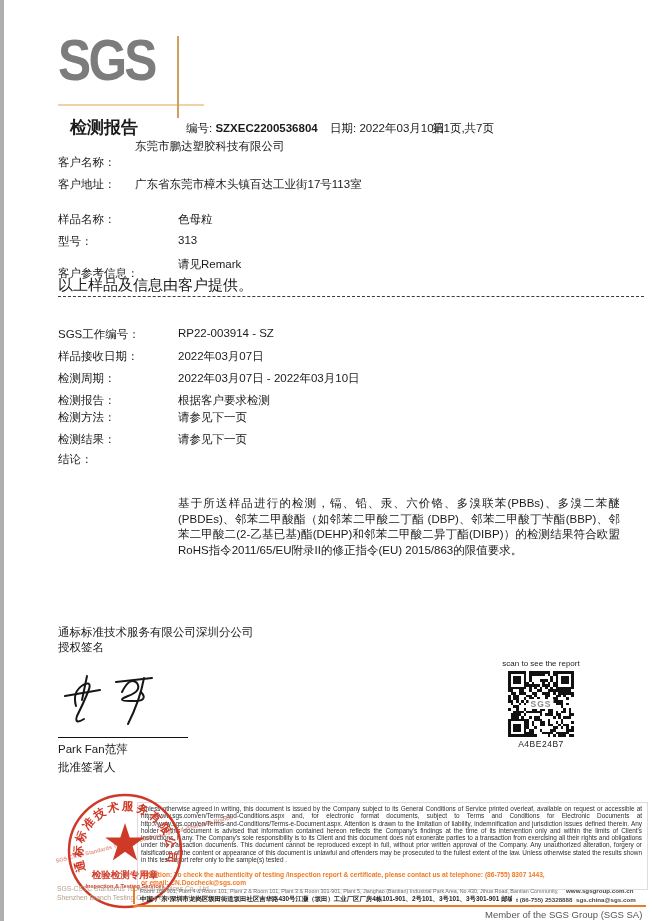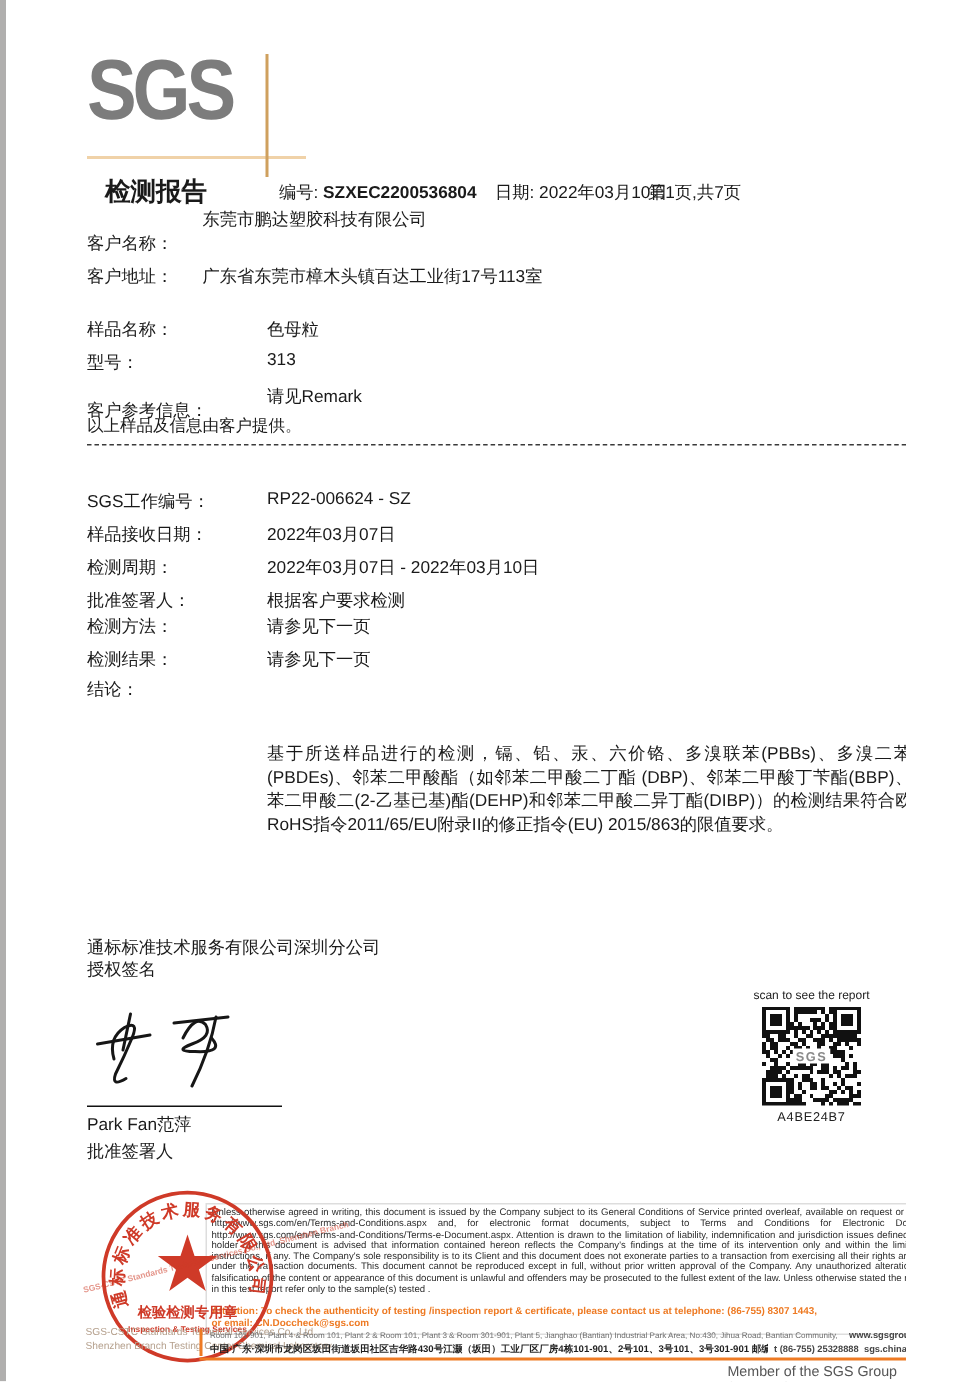--- a/index.html
+++ b/index.html
@@ -1,36 +1,36 @@
 <!DOCTYPE html>
 <html style="--stamp_red: #cf3a28; --accent_orange: #ee7a23; --logo_gray: #7c7c7c; --tan_light: #f0d2a8; --tan_dark: #cfa05e; --edge_gray: #b0afae;"><head>
 <meta charset="utf-8">
 <style>
   :root{
     --stamp_red:#cf3a28; --accent_orange:#ee7a23; --logo_gray:#7c7c7c;
     --tan_light:#f0d2a8; --tan_dark:#cfa05e; --edge_gray:#b0afae;
   }
   html,body{margin:0;padding:0;background:#fff;}
   .page{position:relative;width:604px;height:921px;background:#fff;overflow:hidden;
-        font-family:"Liberation Sans","DejaVu Sans",sans-serif;color:#1a1a1a;}
+        font-family:"Liberation Sans","DejaVu Sans",sans-serif;color:#1a1a1a;padding-left:48px;}
   .edge-strip{position:absolute;left:0;top:0;width:4px;height:921px;background:var(--edge_gray);}
   .abs{position:absolute;}
   
   .logo-text{font-weight:700;font-size:54px;color:var(--logo_gray);letter-spacing:-3px;
              transform:scale(.92,1.05);transform-origin:left top;line-height:1;}
   .logo-hline{background:var(--tan_light);height:2px;}
   .logo-vline{background:var(--tan_dark);width:2px;}
   
   .doc-title{font-size:17px;font-weight:700;}
   .meta{font-size:11.5px;}
   
   .lbl{font-size:11.5px;}
   .val{font-size:11.5px;}
   .conclusion{font-size:11.5px;line-height:15.5px;width:442px;text-align:justify;margin-top:48px;}
-  .note{font-size:11px;}
+  .note{font-size:15px;}
   .dashed{border-top:1.5px dashed #3a3a3a;height:0;}
   
   .sig-company{font-size:11.5px;line-height:15px;}
   .sig-line{border-top:1.5px solid #111;height:0;}
   
   .qr-caption{font-size:8px;color:#222;text-align:center;width:96px;}
   .qr-code-label{font-size:8.5px;color:#222;text-align:center;width:96px;letter-spacing:.5px;}
   .qr-center-tag{position:absolute;left:50%;top:50%;transform:translate(-50%,-50%);
                  background:#fff;padding:0 2px;font-size:8.5px;font-weight:700;color:#8a8a8a;letter-spacing:1px;}
   
@@ -79,26 +79,26 @@
   <div class="abs val" style="left:178px;top:212px;">色母粒</div>
   <div class="abs lbl" style="left:58px;top:234px;">型号：</div>
   <div class="abs val" style="left:178px;top:234px;">313</div>
   <div class="abs lbl" style="left:58px;top:266px;">客户参考信息：</div>
   <div class="abs val" style="left:178px;top:257px;">请见Remark</div>
   <div class="abs note" style="left:58px;top:276px;">以上样品及信息由客户提供。</div>
 
   <div class="abs dashed" style="left:58px;top:296px;width:586px;"></div>
 
   <div class="abs lbl" style="left:58px;top:327px;">SGS工作编号：</div>
-  <div class="abs val" style="left:178px;top:327px;">RP22-006624 - SZ</div>
+  <div class="abs val" style="left:178px;top:327px;">RP22-003914 - SZ</div>
   <div class="abs lbl" style="left:58px;top:349px;">样品接收日期：</div>
   <div class="abs val" style="left:178px;top:349px;">2022年03月07日</div>
   <div class="abs lbl" style="left:58px;top:371px;">检测周期：</div>
   <div class="abs val" style="left:178px;top:371px;">2022年03月07日 - 2022年03月10日</div>
-  <div class="abs lbl" style="left:58px;top:393px;">批准签署人：</div>
+  <div class="abs lbl" style="left:58px;top:393px;">检测报告：</div>
   <div class="abs val" style="left:178px;top:393px;">根据客户要求检测</div>
   <div class="abs lbl" style="left:58px;top:410px;">检测方法：</div>
   <div class="abs val" style="left:178px;top:410px;">请参见下一页</div>
   <div class="abs lbl" style="left:58px;top:432px;">检测结果：</div>
   <div class="abs val" style="left:178px;top:432px;">请参见下一页</div>
 
   <div class="abs lbl" style="left:58px;top:452px;">结论：</div>
   <div class="abs conclusion" style="left:178px;top:448px;">基于所送样品进行的检测，镉、铅、汞、六价铬、多溴联苯(PBBs)、多溴二苯醚(PBDEs)、邻苯二甲酸酯（如邻苯二甲酸二丁酯 (DBP)、邻苯二甲酸丁苄酯(BBP)、邻苯二甲酸二(2-乙基已基)酯(DEHP)和邻苯二甲酸二异丁酯(DIBP)）的检测结果符合欧盟RoHS指令2011/65/EU附录II的修正指令(EU) 2015/863的限值要求。</div>
 
   <div class="abs sig-company" style="left:58px;top:625px;">通标标准技术服务有限公司深圳分公司</div>

